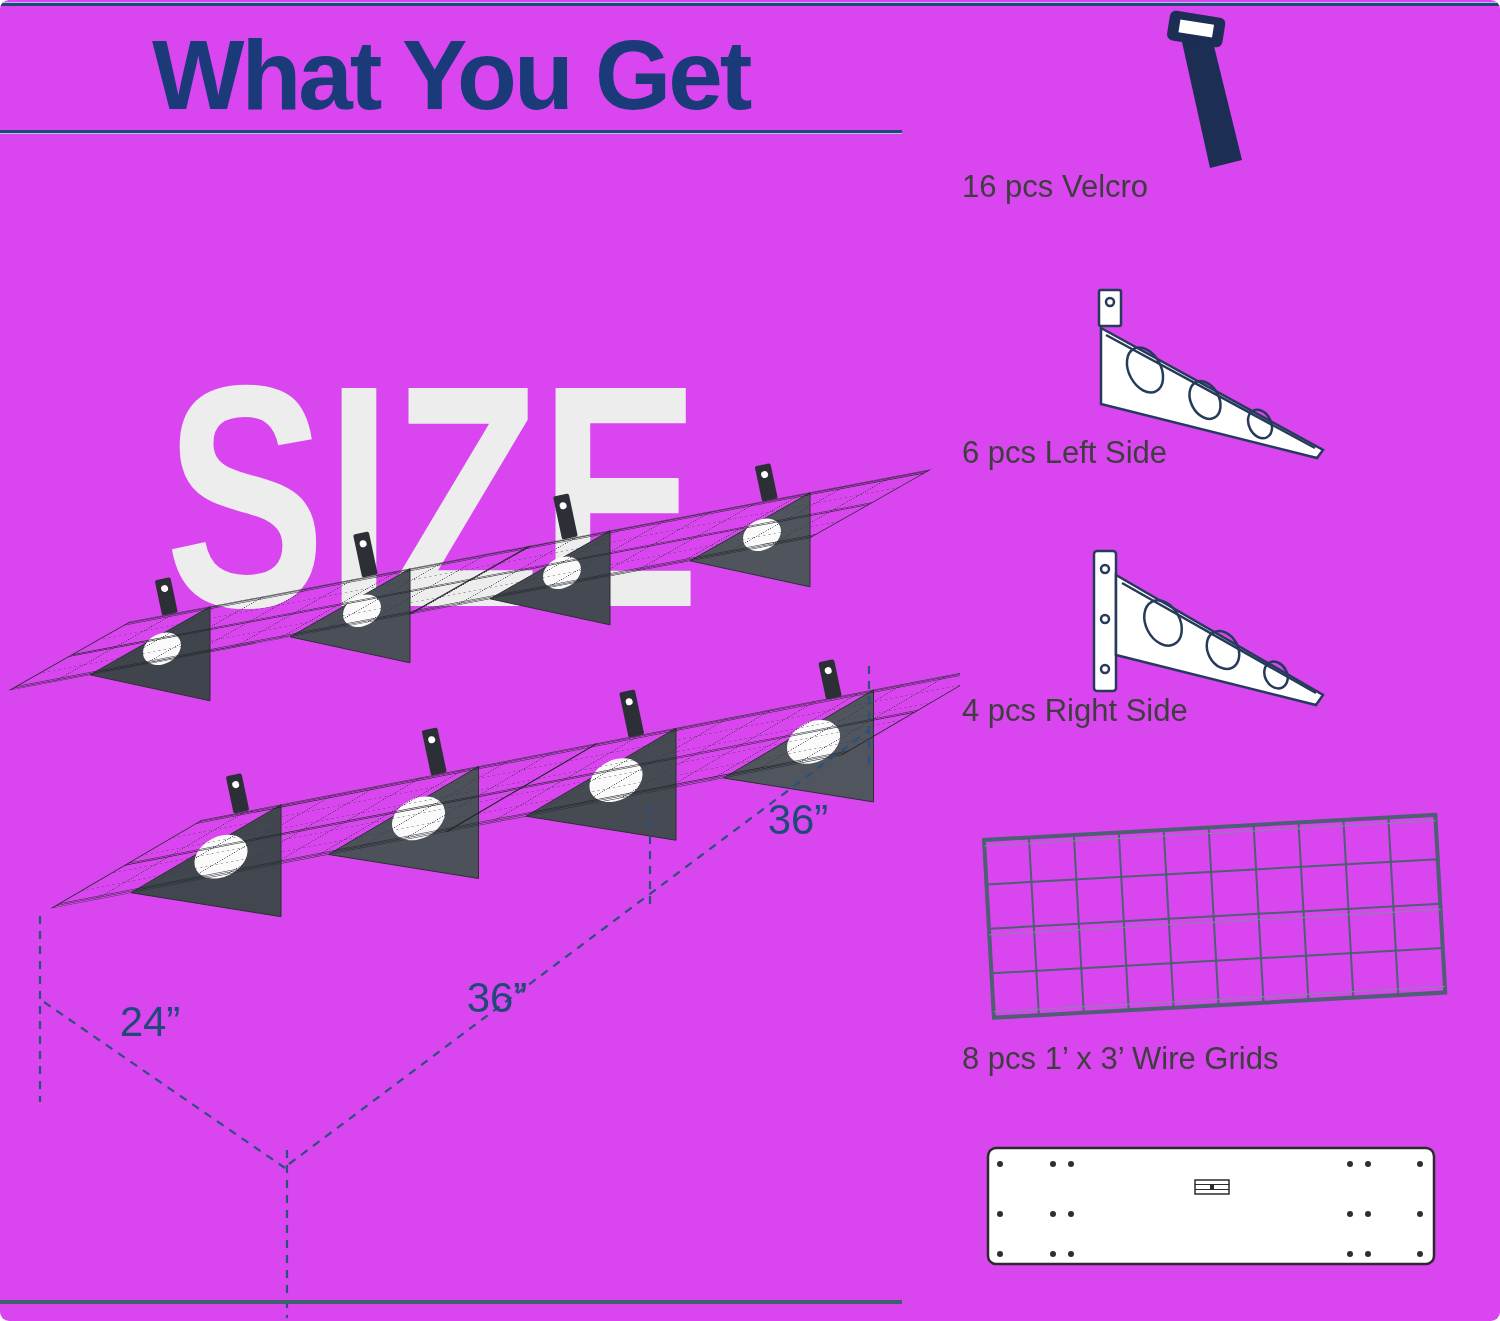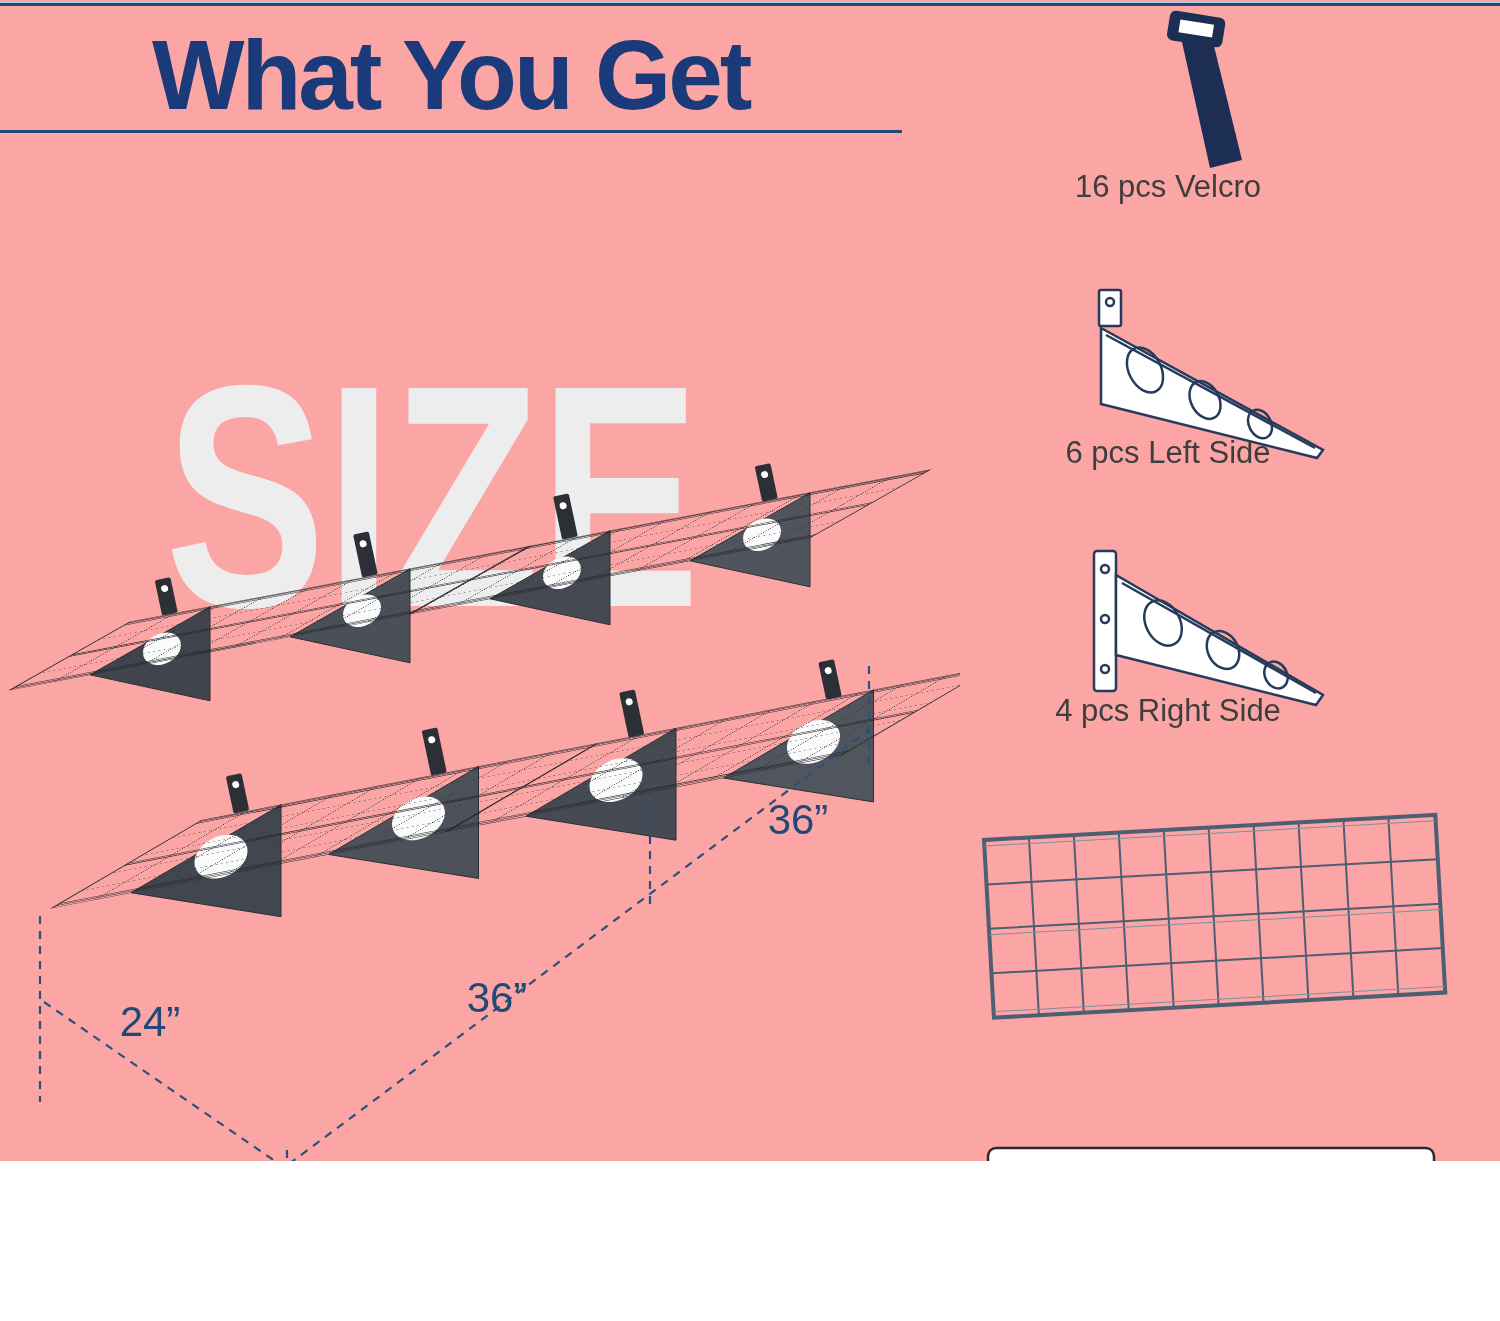--- a/index.html
+++ b/index.html
@@ -1,29 +1,29 @@
 <!DOCTYPE html>
 <html><head>
 <meta charset="utf-8">
 <style>
   html,body{margin:0;padding:0;background:#fff;}
-  #page{position:relative;width:1500px;height:1161px;background:#fca5a5;overflow:hidden;
-        font-family:"Liberation Sans", sans-serif;}
+  #page{position:relative;width:1500px;height:1321px;background:#d946ef;overflow:hidden;
+        font-family:"Liberation Sans", sans-serif;border-radius:9px;}
   .rule-top{position:absolute;left:0;top:2px;width:1500px;height:0;
             border-top:1px solid #a8c8e0;border-bottom:3px solid #24477a;}
   .title{position:absolute;left:152px;top:26px;width:640px;
          font-size:98px;font-weight:bold;letter-spacing:-3px;line-height:1.0;
          color:#1a3a7a;white-space:nowrap;}
   .rule-title{position:absolute;left:0;top:130px;width:902px;height:0;
               border-top:3px solid #24477a;border-bottom:1px solid #a8c8e0;}
   .rule-bottom{position:absolute;left:0;top:1300px;width:902px;height:4px;background:#40606e;}
   #illustration{position:absolute;left:0;top:140px;}
   .part-icon{position:absolute;}
-  .part-label{position:absolute;left:933px;width:470px;height:42px;line-height:42px;
-              text-align:center;font-size:31px;color:#3e3e3e;white-space:nowrap;}
+  .part-label{position:absolute;left:962px;width:470px;height:42px;line-height:42px;
+              font-size:31px;color:#3e3e3e;white-space:nowrap;}
   .navy{fill:#1d2e55;}
   .outline{fill:#ffffff;stroke:#263a5c;stroke-width:2.5;}
   .dimlabel{font-size:42px;fill:#1f4a78;font-family:"Liberation Sans",sans-serif;}
 </style>
 </head>
 <body>
 
 <div id="page">
 
   <div class="rule-top"></div>
@@ -170,20 +170,21 @@
   <div class="part-label" style="top:690px">4 pcs Right Side</div>
 
   <svg class="part-icon" style="left:972px;top:800px" width="480" height="240" viewBox="0 0 480 240">
     <g transform="translate(12,40) rotate(-3.2)" stroke="#4d5f73" fill="none">
       <rect width="452" height="178" stroke-width="4"></rect>
       <path stroke-width="2" d="M45 0 V178 M90 0 V178 M135 0 V178 M180 0 V178 M225 0 V178 M270 0 V178 M315 0 V178 M360 0 V178 M405 0 V178"></path>
       <path stroke-width="2" d="M0 44.5 H452 M0 89 H452 M0 133.5 H452"></path>
       <path stroke-width="1" stroke="#7e8da0" d="M0 6 H452 M0 95 H452 M0 172 H452"></path>
     </g>
   </svg>
+  <div class="part-label" style="top:1038px">8 pcs 1’ x 3’ Wire Grids</div>
 
   <svg class="part-icon" style="left:972px;top:1132px" width="480" height="145" viewBox="0 0 480 145">
     <rect x="16" y="16" width="446" height="116" rx="8" fill="#fff" stroke="#2b2b2b" stroke-width="2.5"></rect>
     <g fill="#2f2f2f">
       <circle cx="28" cy="32" r="3"></circle>
         <circle cx="81" cy="32" r="3"></circle>
         <circle cx="99" cy="32" r="3"></circle>
       <circle cx="378" cy="32" r="3"></circle>
         <circle cx="396" cy="32" r="3"></circle>
         <circle cx="448" cy="32" r="3"></circle>

